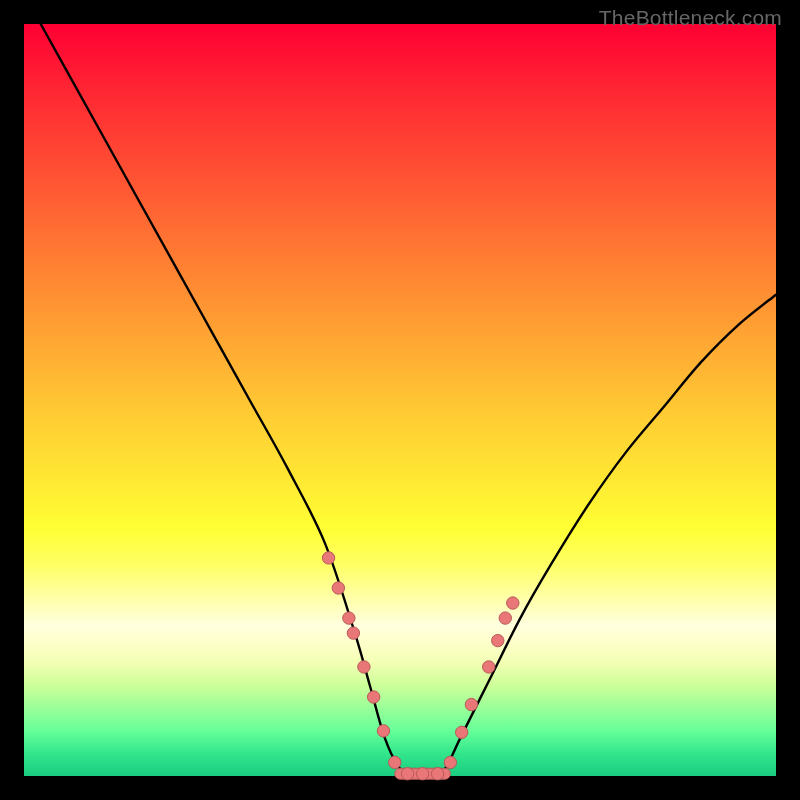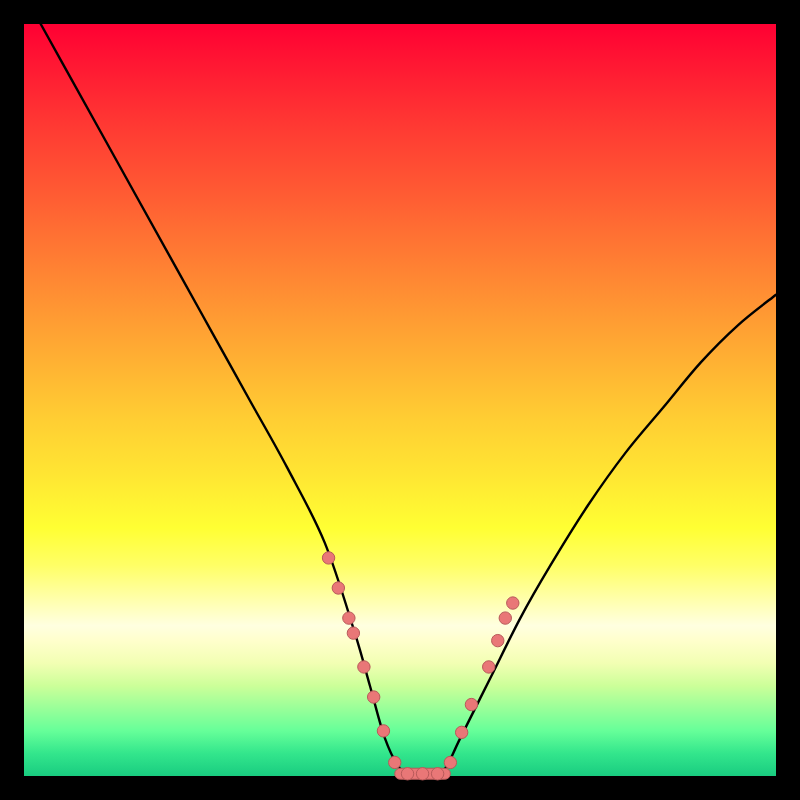--- a/index.html
+++ b/index.html
@@ -85,13 +85,14 @@
         <circle cx="413.6" cy="749.744" r="6.2" fill="#e97777" stroke="#b85a5a" stroke-width="1"></circle>
         <circle cx="426.38400000000007" cy="738.4639999999999" r="6.2" fill="#e97777" stroke="#b85a5a" stroke-width="1"></circle>
         <circle cx="437.66400000000004" cy="708.384" r="6.2" fill="#e97777" stroke="#b85a5a" stroke-width="1"></circle>
         <circle cx="447.44" cy="680.56" r="6.2" fill="#e97777" stroke="#b85a5a" stroke-width="1"></circle>
         <circle cx="464.736" cy="642.96" r="6.2" fill="#e97777" stroke="#b85a5a" stroke-width="1"></circle>
         <circle cx="473.76" cy="616.64" r="6.2" fill="#e97777" stroke="#b85a5a" stroke-width="1"></circle>
         <circle cx="481.28000000000003" cy="594.08" r="6.2" fill="#e97777" stroke="#b85a5a" stroke-width="1"></circle>
         <circle cx="488.8" cy="579.04" r="6.2" fill="#e97777" stroke="#b85a5a" stroke-width="1"></circle>
       </g>
   </svg>
+  <div class="watermark">TheBottleneck.com</div>
 </div>
 
 </body></html>

